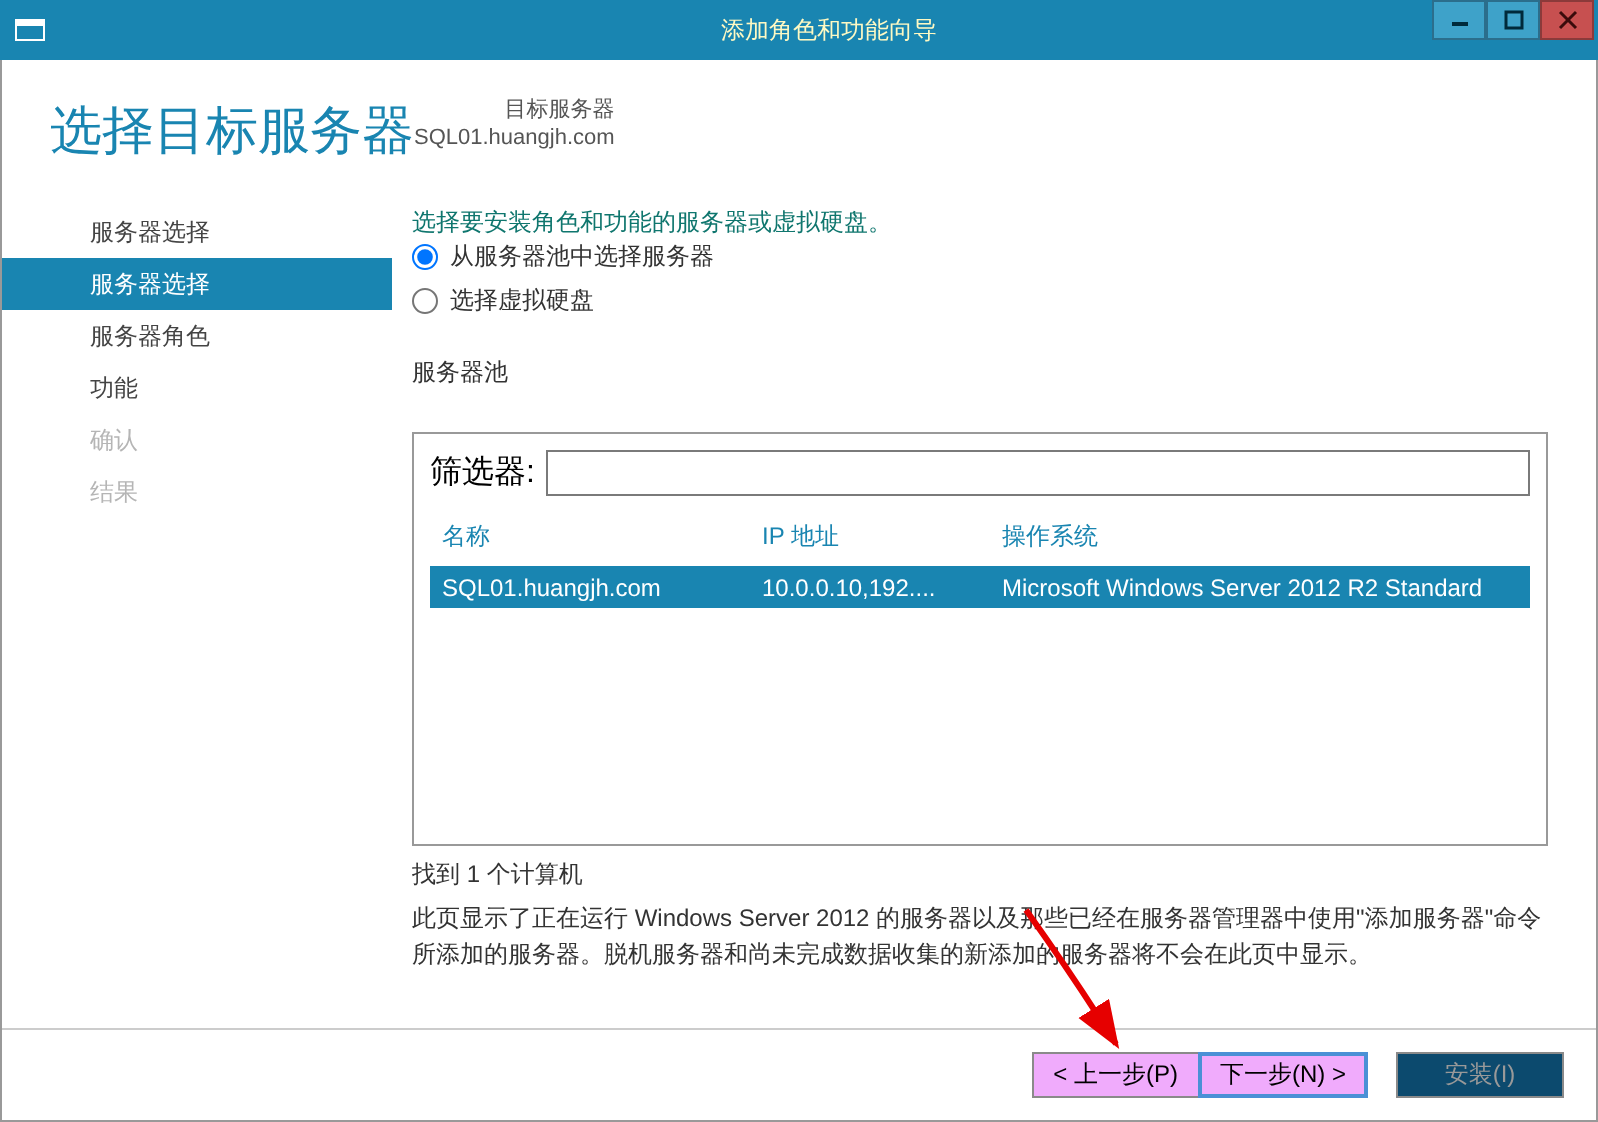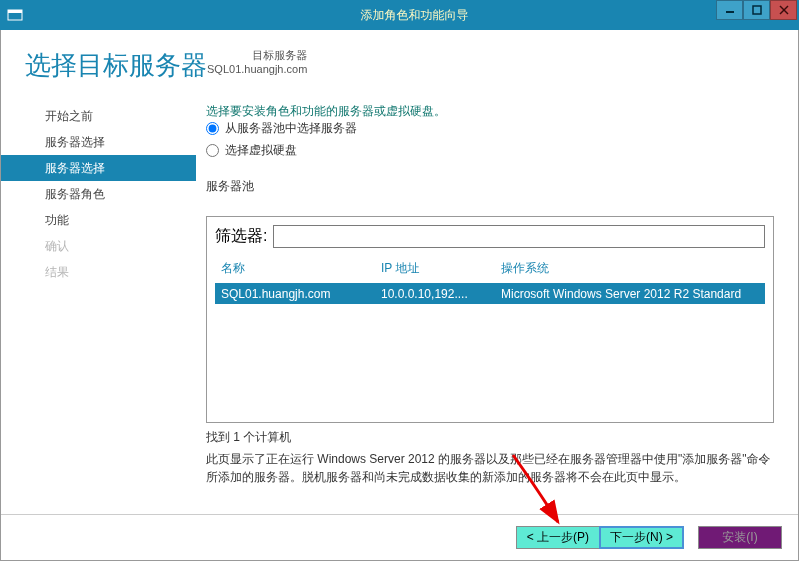--- a/index.html
+++ b/index.html
@@ -196,35 +196,35 @@
     align-items: center;
     justify-content: flex-end;
     padding-right: 16px;
     gap: 0;
   }
   .btn {
     height: 23px;
     min-width: 84px;
     padding: 0 10px;
     border: 1px solid #8a8a8a;
-    background: #5eead4;
+    background: #f0abfc;
     font-size: 12px;
     cursor: pointer;
   }
   .btn + .btn { margin-left: -1px; }
   .btn.gap { margin-left: 14px; }
   .btn.default {
     border: 2px solid #4b90d6;
     padding: 0 9px;
     height: 23px;
     position: relative;
   }
   .btn.disabled {
     color: #999;
-    background: #701a75;
+    background: #0c4a6e;
     cursor: default;
   }
   
   .red-arrow {
     position: absolute;
     left: 508px;
     top: 450px;
     pointer-events: none;
   }
 </style>
@@ -265,21 +265,20 @@
     <div class="page-title">选择目标服务器</div>
     <div class="dest-block">
       <div>目标服务器</div>
       <div>SQL01.huangjh.com</div>
     </div>
   </div>
 
   <div class="content-area">
 
     <div class="sidebar">
-      <div class="nav-item">开始之前</div>
       <div class="nav-item">服务器选择</div>
       <div class="nav-item selected">服务器选择</div>
       <div class="nav-item">服务器角色</div>
       <div class="nav-item">功能</div>
       <div class="nav-item disabled">确认</div>
       <div class="nav-item disabled">结果</div>
     </div>
 
     <div class="main">
       <div class="intro">选择要安装角色和功能的服务器或虚拟硬盘。</div>

